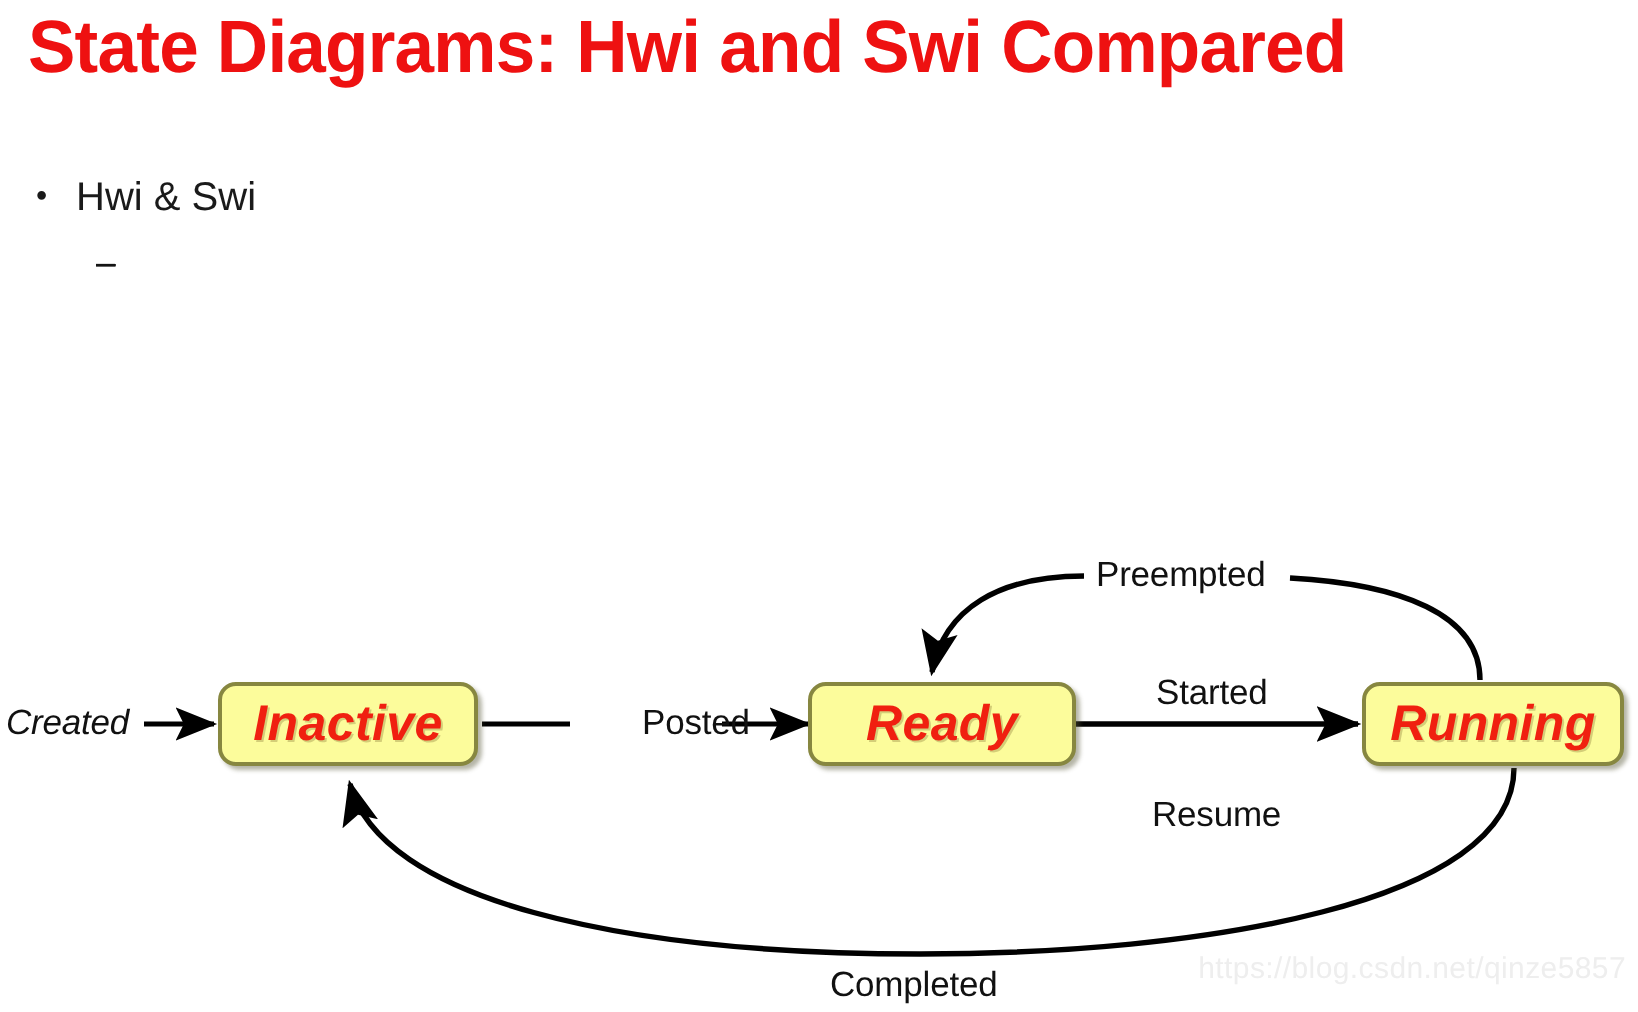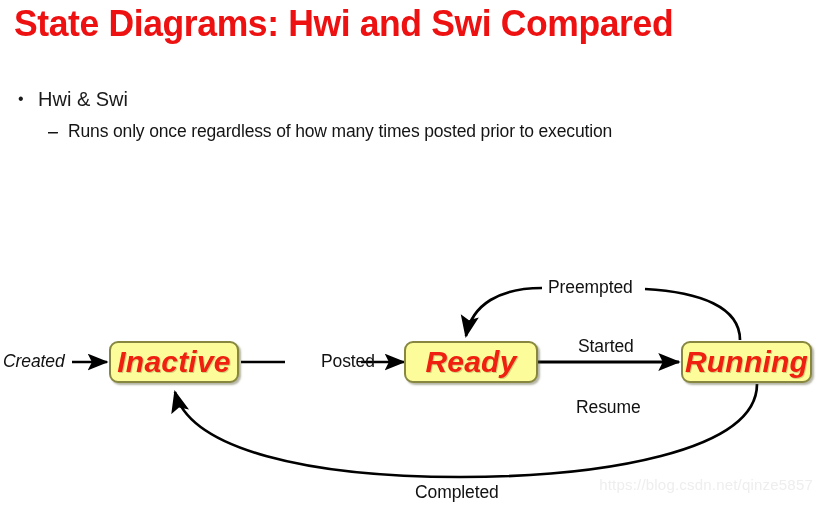--- a/index.html
+++ b/index.html
@@ -96,21 +96,21 @@
     border-radius: 9px;
     box-shadow: 2px 2px 2px rgba(90,90,60,0.45);
     display: flex;
     align-items: center;
     justify-content: center;
   }
   .state-box .state-label {
     color: #f02010;
     font-weight: bold;
     font-style: italic;
-    font-size: 30px;
+    font-size: 25px;
     letter-spacing: 0.2px;
     text-shadow: 1px 1px 0 rgba(120,100,40,0.30);
     white-space: nowrap;
   }
 
   .edge-label {
     position: absolute;
     font-size: 17.5px;
     color: #111111;
     white-space: nowrap;
@@ -143,21 +143,20 @@
   <div class="bullet-l2">
     <span class="marker">–</span>
   </div>
 
   <div class="bullet-l2">
     <span class="marker">–</span>
   </div>
 
   <div class="bullet-l2">
     <span class="marker">–</span>
-    <span>Runs only once regardless of how many times posted prior to execution</span>
   </div>
 
 </div>
 
 <div class="diagram">
 
   <svg width="819" height="254" viewBox="0 0 819 254">
     <defs>
       <marker id="ah" markerWidth="9" markerHeight="9" refX="7.4" refY="3.2" orient="auto" markerUnits="strokeWidth">
         <path d="M0,0 L8,3.2 L0,6.4 L1.6,3.2 z" fill="#000000"></path>

